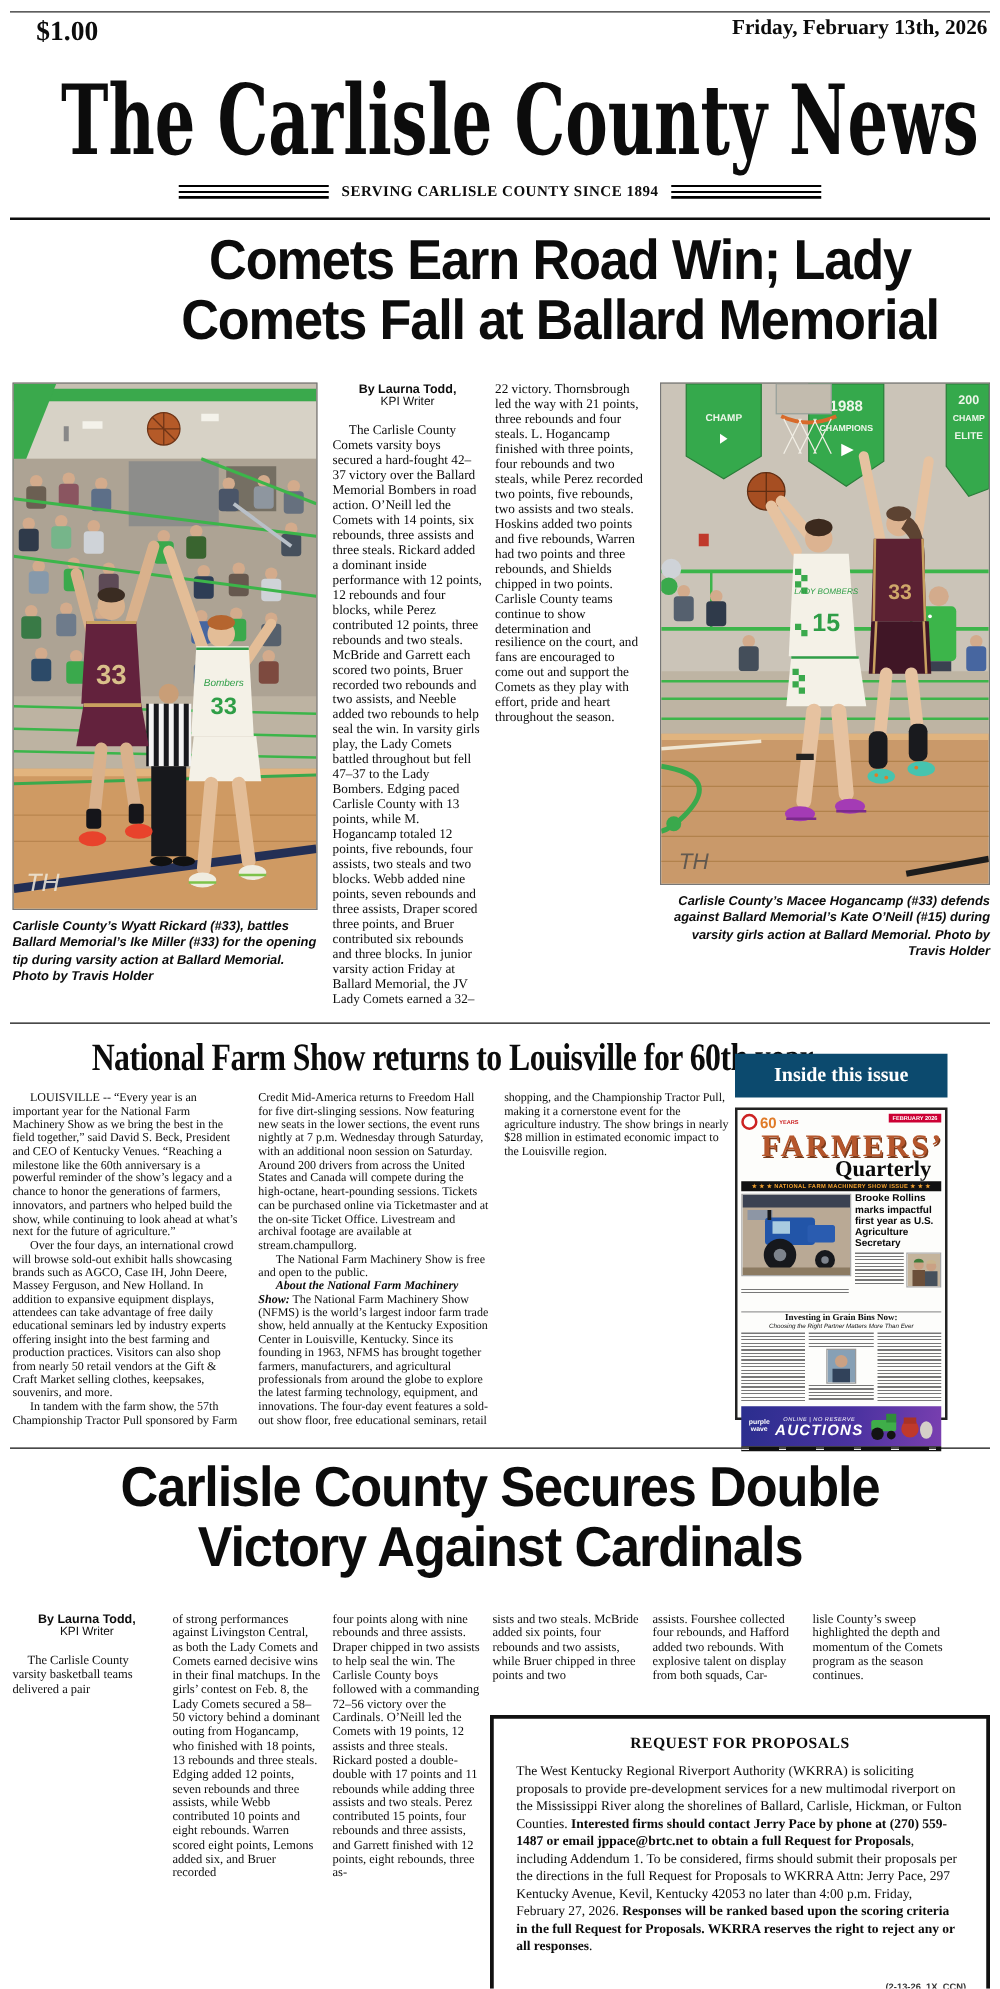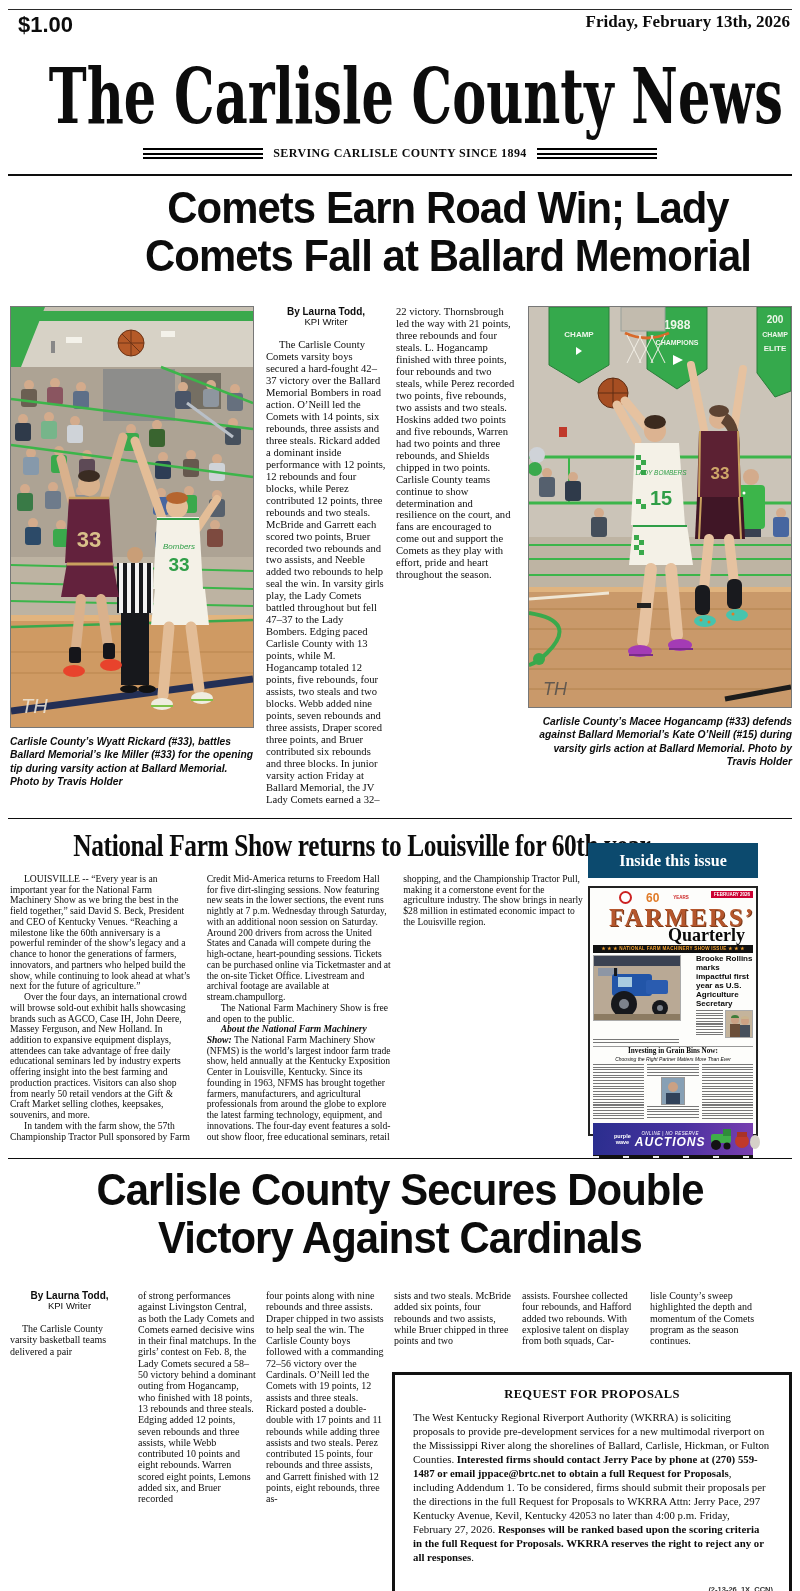--- a/index.html
+++ b/index.html
@@ -3,21 +3,21 @@
 <meta charset="utf-8">
 <style>
   html,body{margin:0;padding:0;background:#fff;}
   .page{position:relative;width:800px;height:1591px;background:#fff;color:#0c0c0c;
         font-family:"Liberation Serif",serif;overflow:hidden;}
   .rule{position:absolute;left:8px;right:8px;border-top:2px solid #0e0e0e;}
   .thinrule{position:absolute;left:8px;right:8px;border-top:1px solid #2a2a2a;}
 
   
   .topbar{position:absolute;top:12px;left:18px;right:10px;display:flex;justify-content:space-between;align-items:flex-start;}
-  .price{font-weight:bold;font-size:22px;font-family:Liberation Sans, sans-serif;}
+  .price{font-weight:bold;font-size:22px;font-family:Liberation Serif, serif;margin-left:11px;}
   .dateline{font-weight:bold;font-size:17px;font-family:"Liberation Serif",serif;}
   .masthead{position:absolute;top:50px;left:16px;width:800px;text-align:center;white-space:nowrap;}
   .masthead span{display:inline-block;font-family:"DejaVu Serif",serif;font-weight:bold;font-size:50px;
         transform:scale(1.02,1.55);transform-origin:center top;letter-spacing:0px;}
   .tagline{position:absolute;top:146px;left:0;width:800px;display:flex;justify-content:center;align-items:center;gap:10px;}
   .tagline .txt{font-weight:bold;font-size:12px;letter-spacing:.4px;font-family:"Liberation Serif",serif;}
   .taglines{width:120px;height:11px;
       background:linear-gradient(#000 0 2px,transparent 2px 4.5px,#000 4.5px 6.5px,transparent 6.5px 9px,#000 9px 11px);}
 
   
@@ -48,40 +48,40 @@
       text-align:center;line-height:35px;font-family:"Liberation Serif",serif;font-weight:900;font-size:16px;}
   #farm-body{position:absolute;top:874px;left:10px;width:578px;height:276px;column-count:3;column-gap:12px;
       column-fill:auto;font-size:9.6px;line-height:1.12;}
   #farm-body p{margin:0;text-indent:14px;}
   .leadin{font-weight:bold;font-style:italic;}
 
   
   #cover{position:absolute;top:886px;left:588px;width:170px;height:250px;border:2px solid #222;background:#fdfdfb;
       padding:3px;box-sizing:border-box;font-family:"Liberation Sans",sans-serif;}
   .cov-head{display:flex;justify-content:space-between;align-items:flex-start;height:15px;}
-  .cov-logo{display:flex;align-items:center;gap:14px;margin-left:26px;}
+  .cov-logo{display:flex;align-items:center;gap:2px;}
   .cov-circ{width:9px;height:9px;border-radius:50%;border:2px solid #c22;background:#fff;}
   .cov-60{color:#e07b28;font-weight:bold;font-size:12px;line-height:1;}
   .cov-years{color:#c22;font-size:4.5px;font-weight:bold;}
   .cov-date{background:#c03;color:#fff;font-size:4.5px;font-weight:bold;padding:1px 3px;}
   .cov-title1{color:#b5562c;font-family:"Liberation Serif",serif;font-weight:900;font-size:25px;line-height:.95;
       letter-spacing:2px;text-shadow:1px 1px 0 #7a3a1a;margin-left:16px;}
   .cov-title2{margin-top:-4px;text-align:right;padding-right:8px;font-family:"Liberation Serif",serif;
       font-weight:900;font-size:18px;line-height:1;color:#0a0a0a;}
   .cov-strip{margin-top:1px;background:#111;color:#f0a030;font-size:4.6px;font-weight:bold;text-align:center;
       line-height:8px;height:8px;letter-spacing:.3px;}
-  .cov-main{display:flex;gap:15px;margin-top:2px;}
+  .cov-main{display:flex;gap:3px;margin-top:2px;}
   .cov-headline{font-weight:bold;font-size:8px;line-height:1.12;color:#090909;}
   .fl{background:repeating-linear-gradient(#777 0 1px,transparent 1px 2.7px);}
-  .cov-mid{border-top:1px solid #999;margin-top:2px;padding-top:1px;}
+  .cov-mid{border-top:1px solid #999;margin-top:13px;padding-top:1px;}
   .cov-grain{font-family:"Liberation Serif",serif;font-weight:bold;font-size:7.2px;text-align:center;line-height:1.1;}
   .cov-grainsub{font-style:italic;font-size:5px;text-align:center;line-height:1.2;margin-bottom:2px;}
   .cov-cols{display:flex;gap:3px;}
   .cov-ad{margin-top:3px;height:32px;background:linear-gradient(100deg,#2a2e8e 0%,#4a32a0 55%,#7a3fb0 100%);
-      display:flex;align-items:center;gap:4px;padding:0 21px;box-sizing:border-box;}
+      display:flex;align-items:center;gap:4px;padding:0 6px;box-sizing:border-box;}
   .cov-ad-brand{color:#fff;font-size:5.5px;font-weight:bold;line-height:1.1;text-align:center;}
   .cov-ad-mid{color:#fff;flex:1;text-align:center;}
   .cov-ad-small{font-size:4.5px;font-style:italic;letter-spacing:.4px;}
   .cov-ad-big{font-size:12px;font-weight:900;font-style:italic;letter-spacing:1px;line-height:1;}
   .cov-ad-strip{height:4px;background:#111;
       background-image:repeating-linear-gradient(90deg,#eee 0 6px,transparent 6px 30px);background-size:100% 2px;
       background-position:center;background-repeat:no-repeat;}
 
   
   #story3{position:absolute;top:1290px;left:10px;width:782px;display:flex;gap:9px;font-size:10px;line-height:1.13;}

